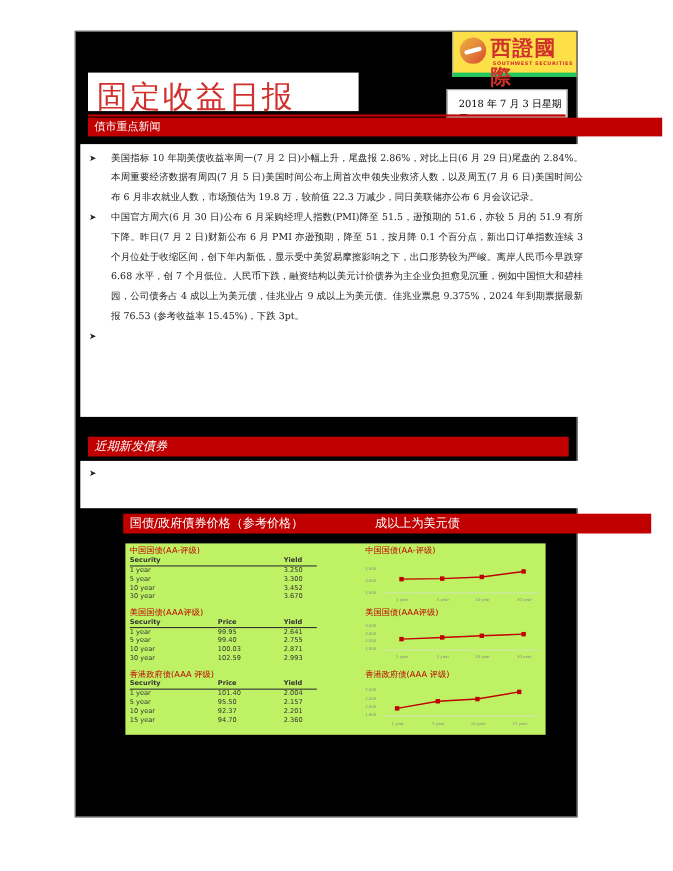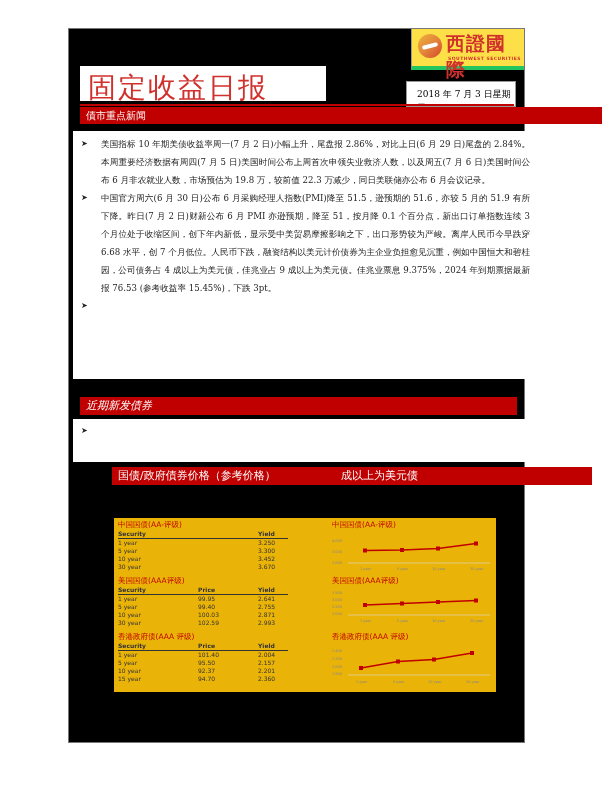--- a/index.html
+++ b/index.html
@@ -13,21 +13,21 @@
     .title-box { position:absolute; left:80px; top:66px; width:246px; height:35px; background:#fff; }
     .title { position:absolute; left:8px; top:3px; font-family:"DejaVu Sans", sans-serif; font-size:28px; color:#d0312d; letter-spacing:2px; font-weight:normal; }
     .date-box { position:absolute; left:406px; top:81px; width:108px; height:24px; background:#fff; border:1px solid #999; }
     .date { position:absolute; left:10px; top:6px; font-size:9px; color:#000; }
     .red-line { position:absolute; left:80px; top:104px; width:434px; height:2px; background:#c00000; }
     .bar { position:absolute; background:#c00000; color:#fff; font-family:"DejaVu Sans", sans-serif; font-size:10px; line-height:17px; padding-left:6px; box-sizing:border-box; }
     .panel { position:absolute; background:#fff; box-sizing:border-box; }
     .bullets { list-style:none; margin:0; padding:0; }
     .bullets li { position:relative; padding-left:28px; font-size:8.6px; line-height:18px; color:#222; text-align:justify; }
     .bullets li .arrow { position:absolute; left:8px; top:0; font-size:8px; color:#222; }
-    .tbl-wrap { position:absolute; left:114px; top:494px; width:382px; height:174px; background:#eab308;margin-top:24px; }
+    .tbl-wrap { position:absolute; left:114px; top:494px; width:382px; height:174px; background:#bef264; }
     .tgroup { position:absolute; left:4px; width:170px; font-family:"DejaVu Sans", sans-serif; }
     .tgroup .gtitle { font-size:7.5px; color:#c00000; line-height:10px; }
     .tgroup table { width:170px; border-collapse:collapse; font-size:6px; color:#333; }
     .tgroup th { font-weight:bold; text-align:left; border-bottom:1px solid #333; line-height:8px; padding:0; }
     .tgroup td { line-height:8px; padding:0; }
     .tgroup .c2 { width:60px; text-align:left; }
     .tgroup .c3 { width:30px; text-align:left; }
     .cgroup { position:absolute; left:218px; width:160px; font-family:"DejaVu Sans", sans-serif; }
     .cgroup .gtitle { font-size:7.5px; color:#c00000; line-height:10px; }
     .cgroup svg { display:block; }

